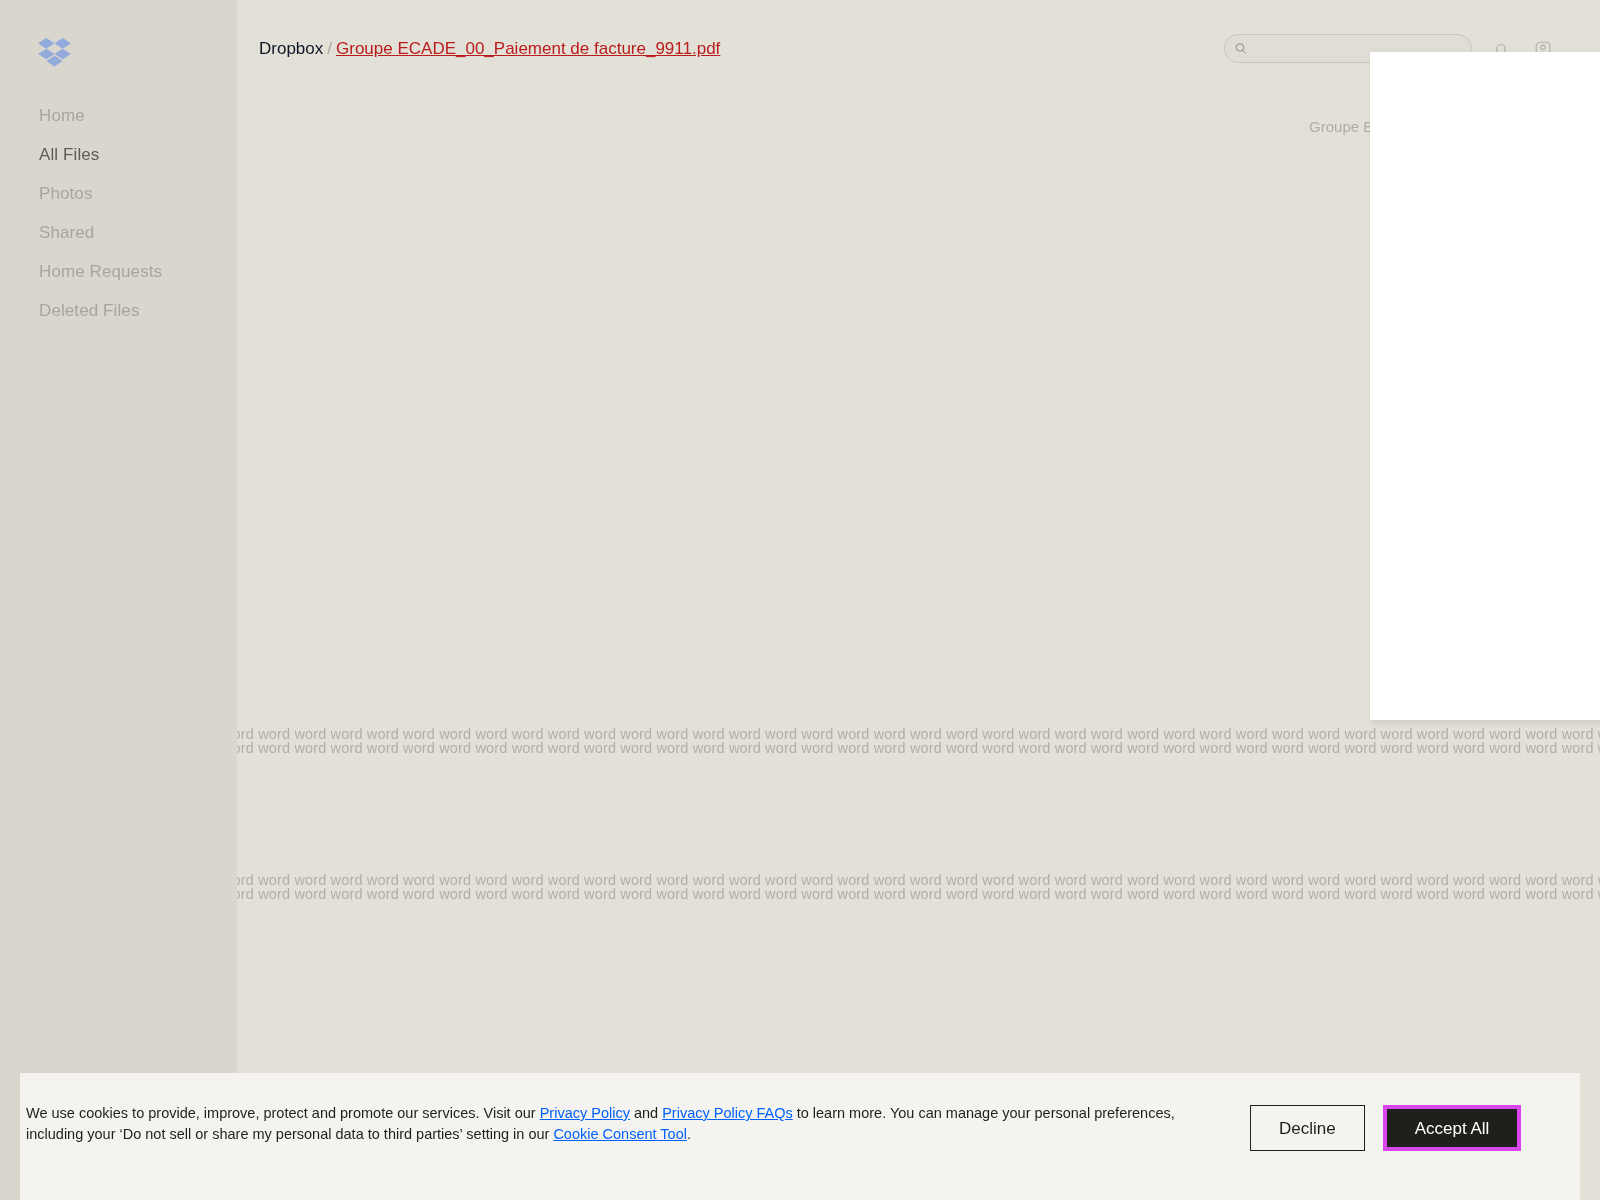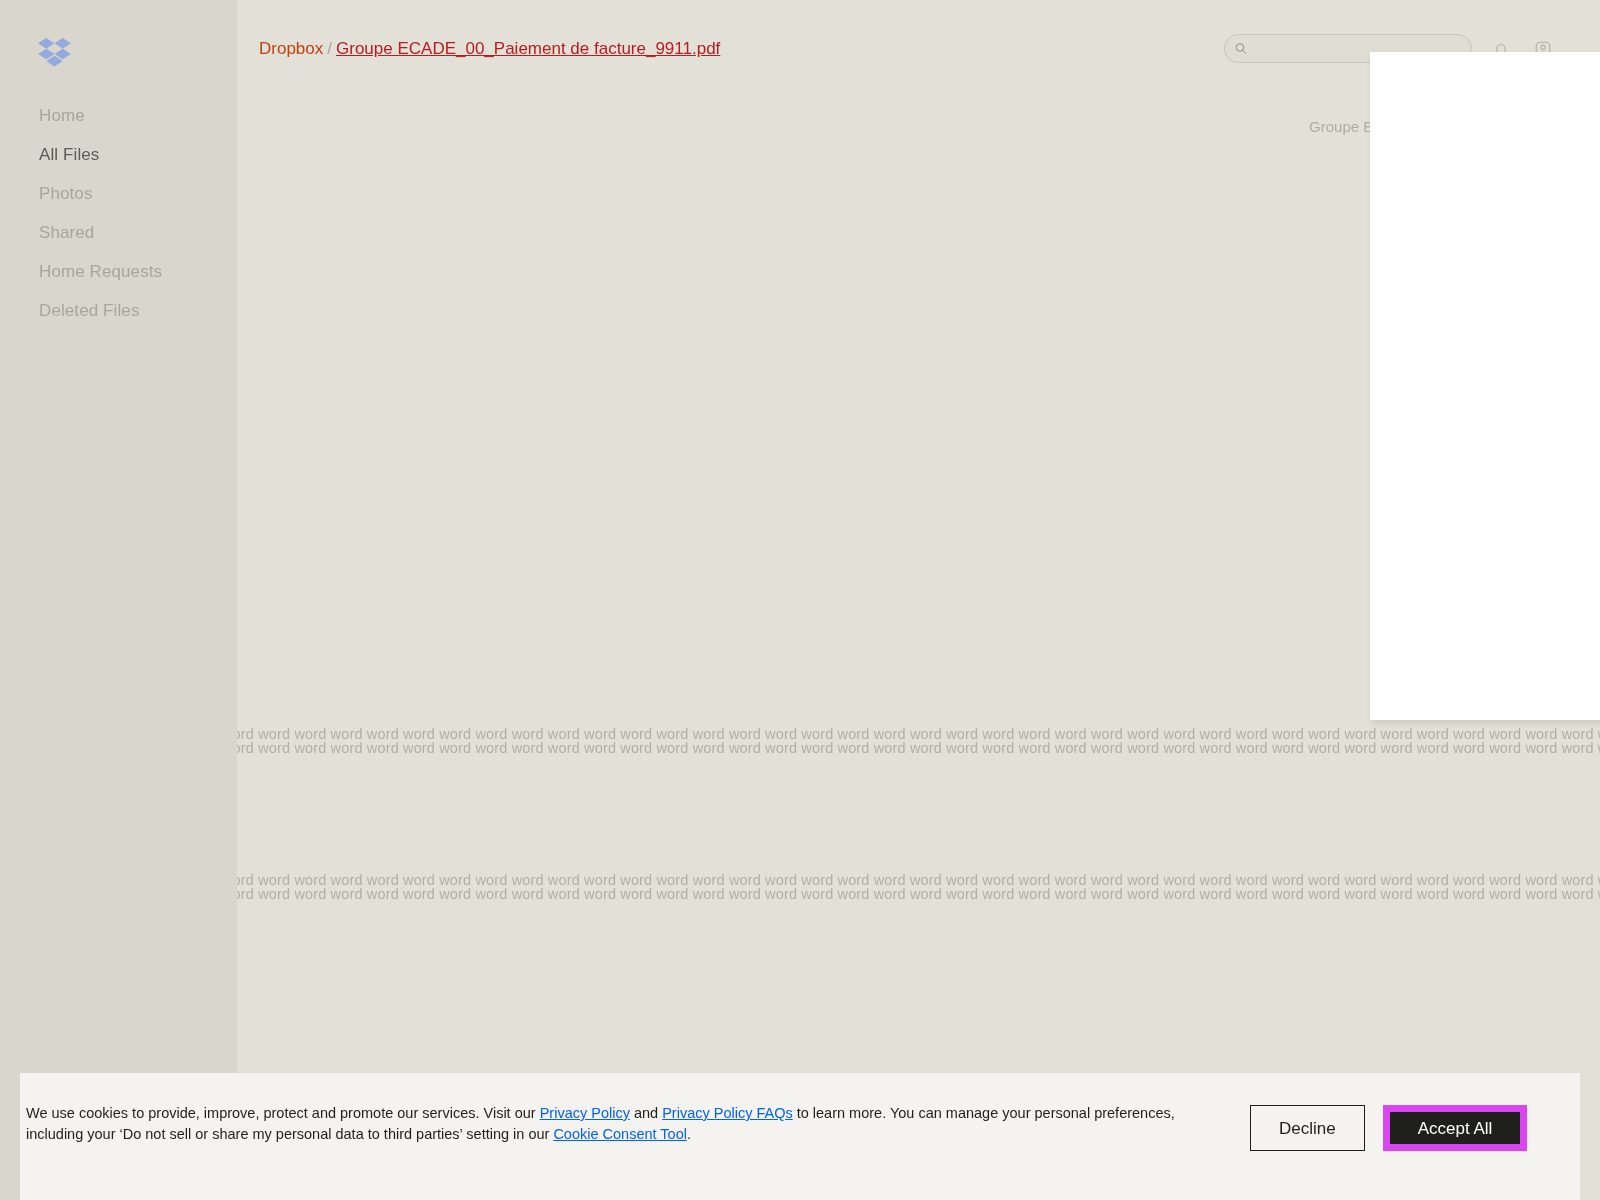--- a/index.html
+++ b/index.html
@@ -80,21 +80,21 @@
 
   .breadcrumb {
     position: absolute;
     left: 22px;
     top: 38px;
     font-size: 17px;
     line-height: 22px;
     white-space: nowrap;
     color: #6d6a63;
   }
-  .crumb-root { color: #c2410c; text-align: center; }
+  .crumb-root { color: #0f172a; text-align: center; }
   .crumb-sep  { color: #a9a59c; padding: 0 4px; }
   .crumb-leaf { color: #b91c1c; text-decoration: underline; }
 
   .topbar-right {
     position: absolute;
     right: 44px;
     top: 34px;
     display: flex;
     align-items: center;
     gap: 16px;
@@ -230,21 +230,21 @@
 
   .btn-decline {
     background: #f4f3ef;
     border: 1px solid #1f1f1c;
     color: #1f1f1c;
     min-width: 96px;
   }
 
   .btn-accept {
     background: #1f1f1c;
-    border: 7px solid #d946ef;
+    border: 4px solid #d946ef;
     color: #ffffff;
     min-width: 118px;
     text-align: center;
   }
 </style>
 </head>
 <body>
 
 <div class="app">
 

